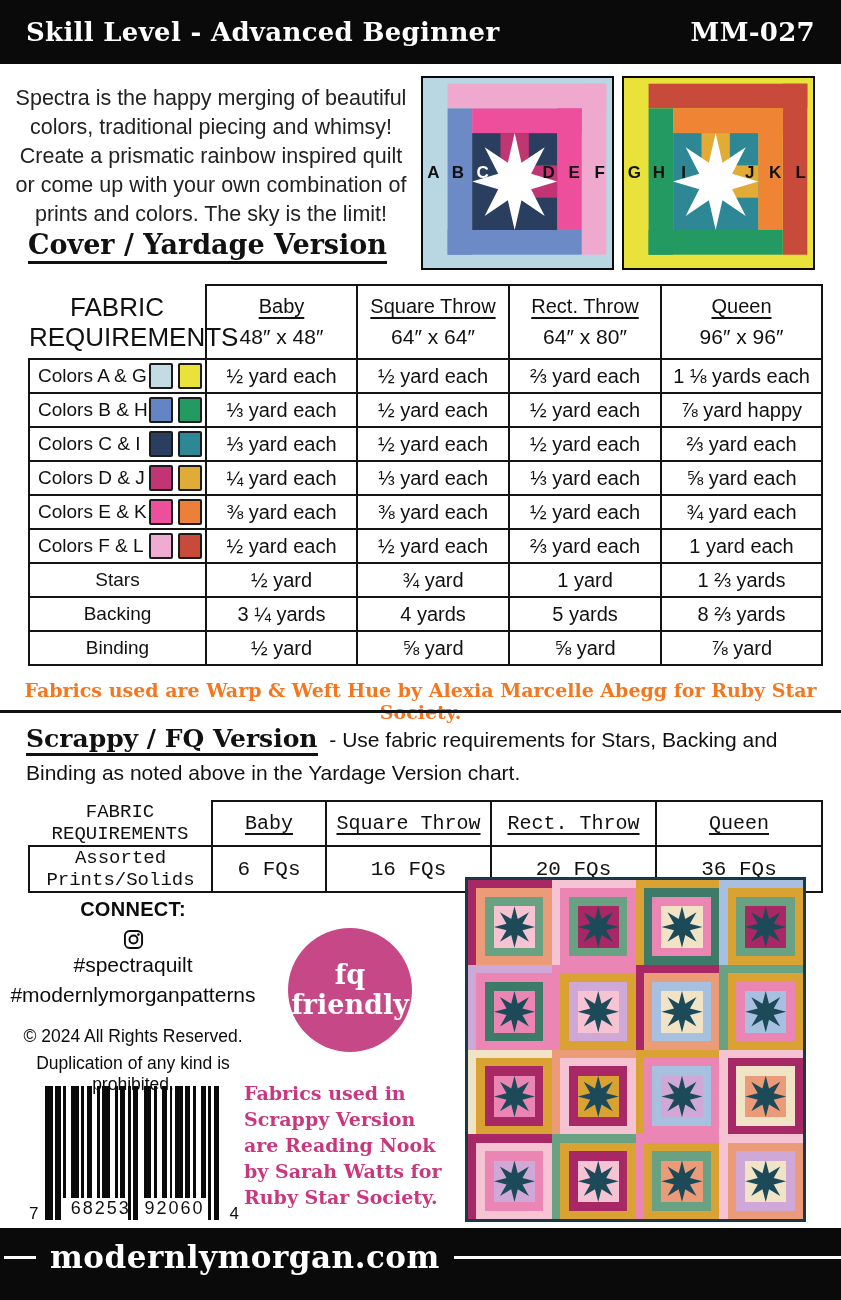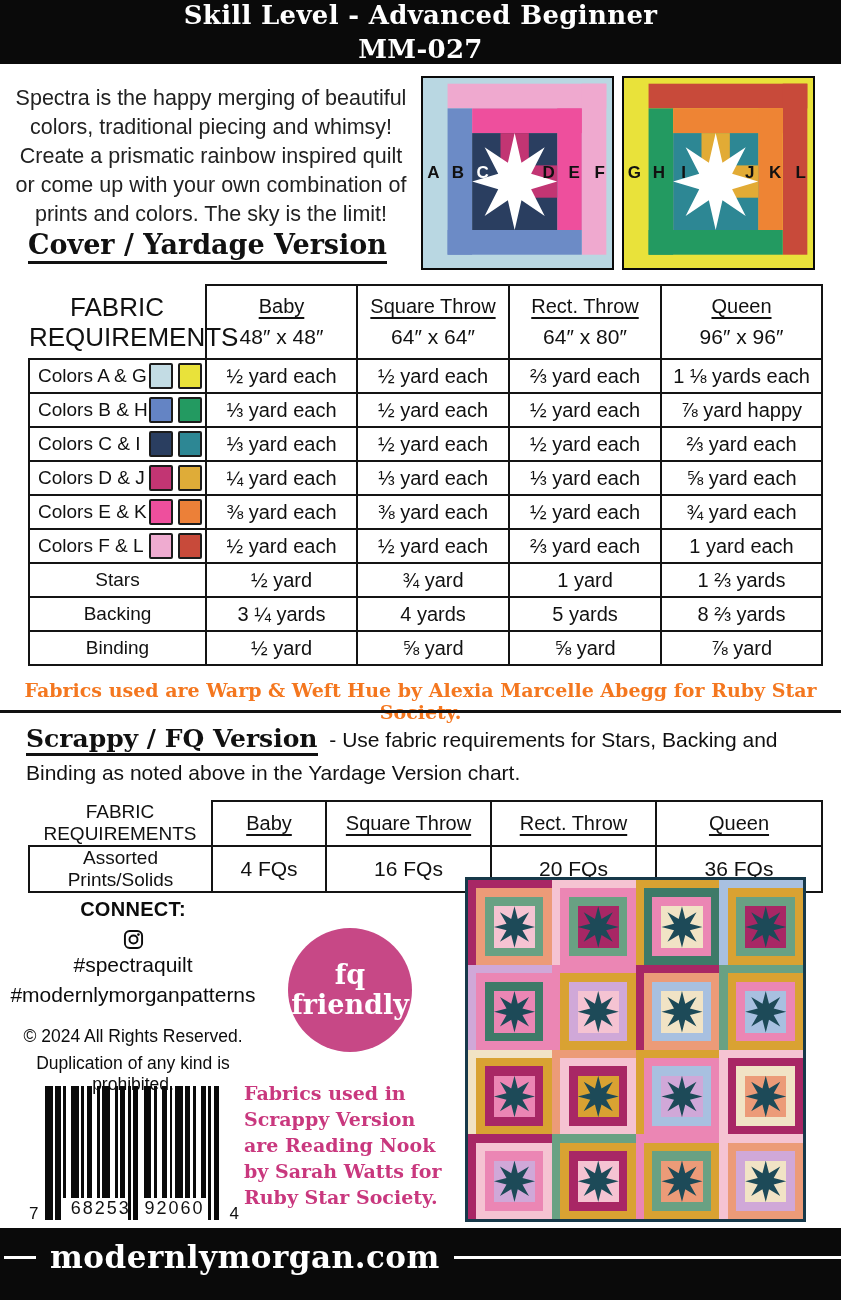--- a/index.html
+++ b/index.html
@@ -3,21 +3,21 @@
 <meta charset="utf-8">
 <style>
   * { margin:0; padding:0; box-sizing:border-box; }
   html,body { background:#e8e8e8; }
   .page { position:relative; width:841px; height:1300px; background:#ffffff; margin:0 auto;
           font-family:"Liberation Sans", sans-serif; color:#111; overflow:hidden; }
 
   
   .topbar { position:absolute; left:0; top:0; width:841px; height:64px; background:#0a0a0a;
             display:flex; align-items:center; justify-content:space-between; padding:0 26px;
-            font-family:"DejaVu Serif", serif; font-weight:bold; color:#fff; font-size:26px; letter-spacing:.3px;flex-direction:column; }
+            font-family:"DejaVu Serif", serif; font-weight:bold; color:#fff; font-size:26px; letter-spacing:.3px; }
 
   
   .intro { position:absolute; left:12px; top:84px; width:398px; text-align:center;
            font-size:21.5px; line-height:29px; color:#222; }
 
   
   .diagram { position:absolute; top:76px; width:193px; height:194px; border:2px solid #0a0a0a; }
   #block1 { left:421px; } #block2 { left:622px; }
   .diagram svg { position:absolute; inset:0; width:100%; height:100%; display:block; }
   .dletter { position:absolute; top:50%; transform:translate(-50%,-50%); font-weight:bold; font-size:17px; }
@@ -46,21 +46,21 @@
 
   
   .fabric-note { position:absolute; left:0; top:679px; width:841px; text-align:center;
                  font-family:"DejaVu Serif", serif; font-weight:bold; font-size:19px; }
   .divider { position:absolute; left:0; top:710px; width:841px; height:3px; background:#111; border:none; }
   .scrappy { position:absolute; left:26px; top:722px; width:802px; font-size:21px; line-height:33px; }
   .h-scrappy { font-family:"DejaVu Serif", serif; font-weight:bold; font-size:25px;
                border-bottom:3px solid #111; padding-bottom:0; margin-right:6px; }
 
   
-  .fqtable { position:absolute; left:28px; top:800px; width:793px; }
+  .fqtable { position:absolute; left:28px; top:800px; width:793px;font-family:Liberation Mono, monospace; }
   .fqtable th { height:38px; vertical-align:middle; font-weight:normal; }
   th.fabhead1 { font-size:19px; text-align:center; }
   .fqtable td { height:36px; font-size:21px; text-align:center; vertical-align:middle; }
   td.fqlabel { font-size:19px; }
 
   
   .connect { position:absolute; left:8px; top:898px; width:250px; text-align:center; color:#0c0c0c; }
   .connect-title { font-weight:bold; font-size:20px; margin-bottom:8px; letter-spacing:.3px; }
   .connect .line { font-size:21px; line-height:30px; }
   .ig-line { display:flex; align-items:center; justify-content:center; gap:7px; }
@@ -342,21 +342,21 @@
             <div class="cname">Rect. Throw</div>
           </th>
           <th class="colhead" style="height: 38px;">
             <div class="cname">Queen</div>
           </th>
         </tr>
       </thead>
       <tbody>
         <tr>
           <td class="fqlabel">Assorted Prints/Solids</td>
-          <td>4 FQs</td>
+          <td>6 FQs</td>
           <td>16 FQs</td>
           <td>20 FQs</td>
           <td>36 FQs</td>
         </tr>
       </tbody>
     </table>
 
   <div class="connect">
     <div class="connect-title">CONNECT:</div>
     <div class="line ig-line">

